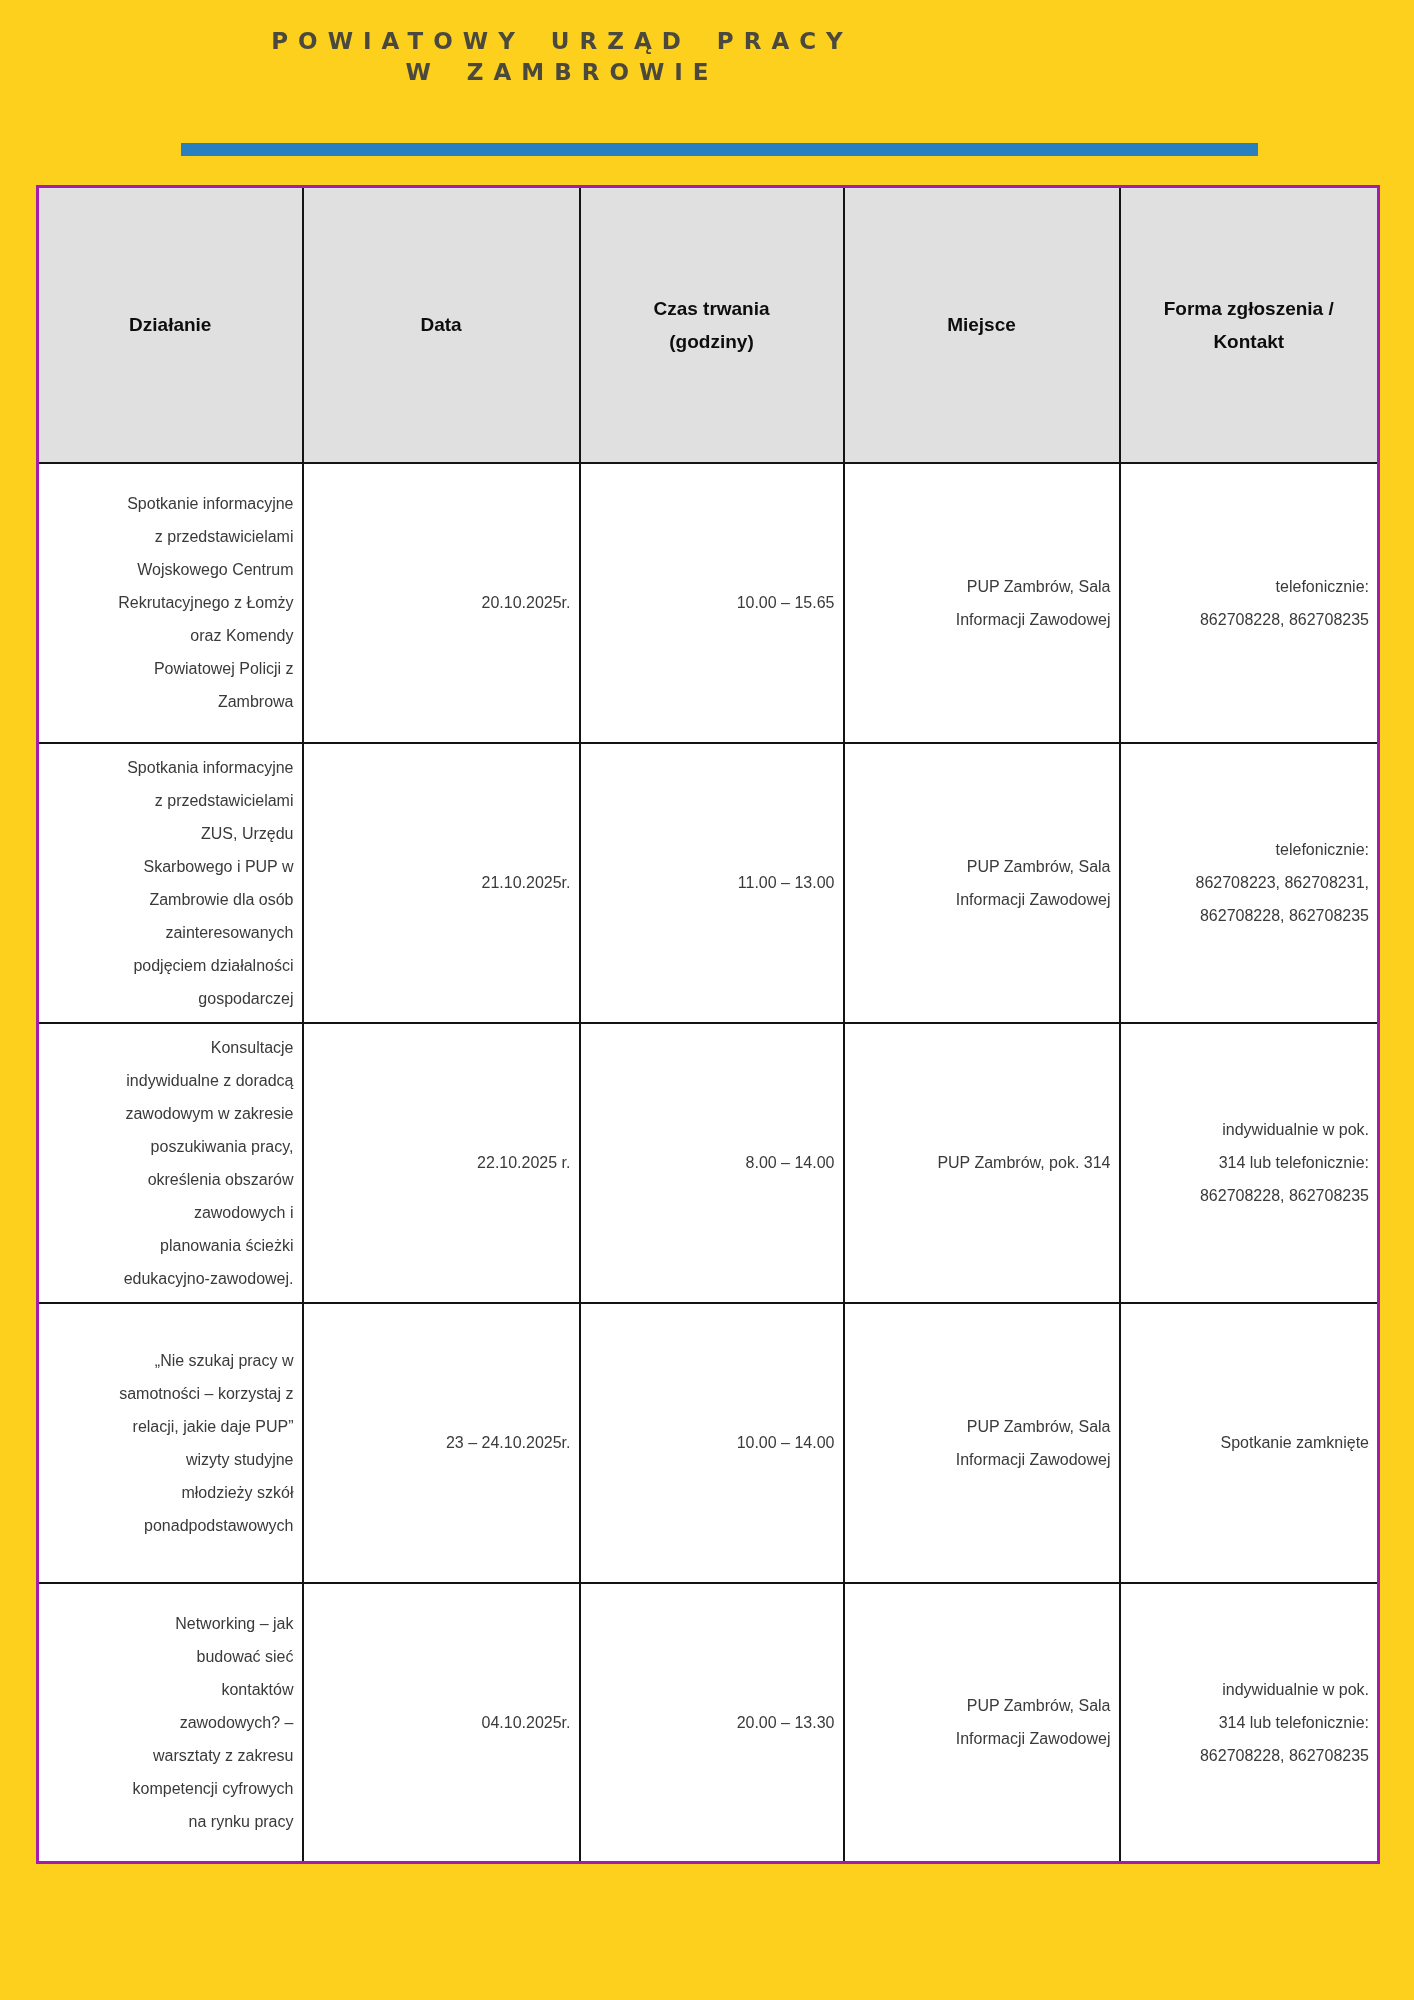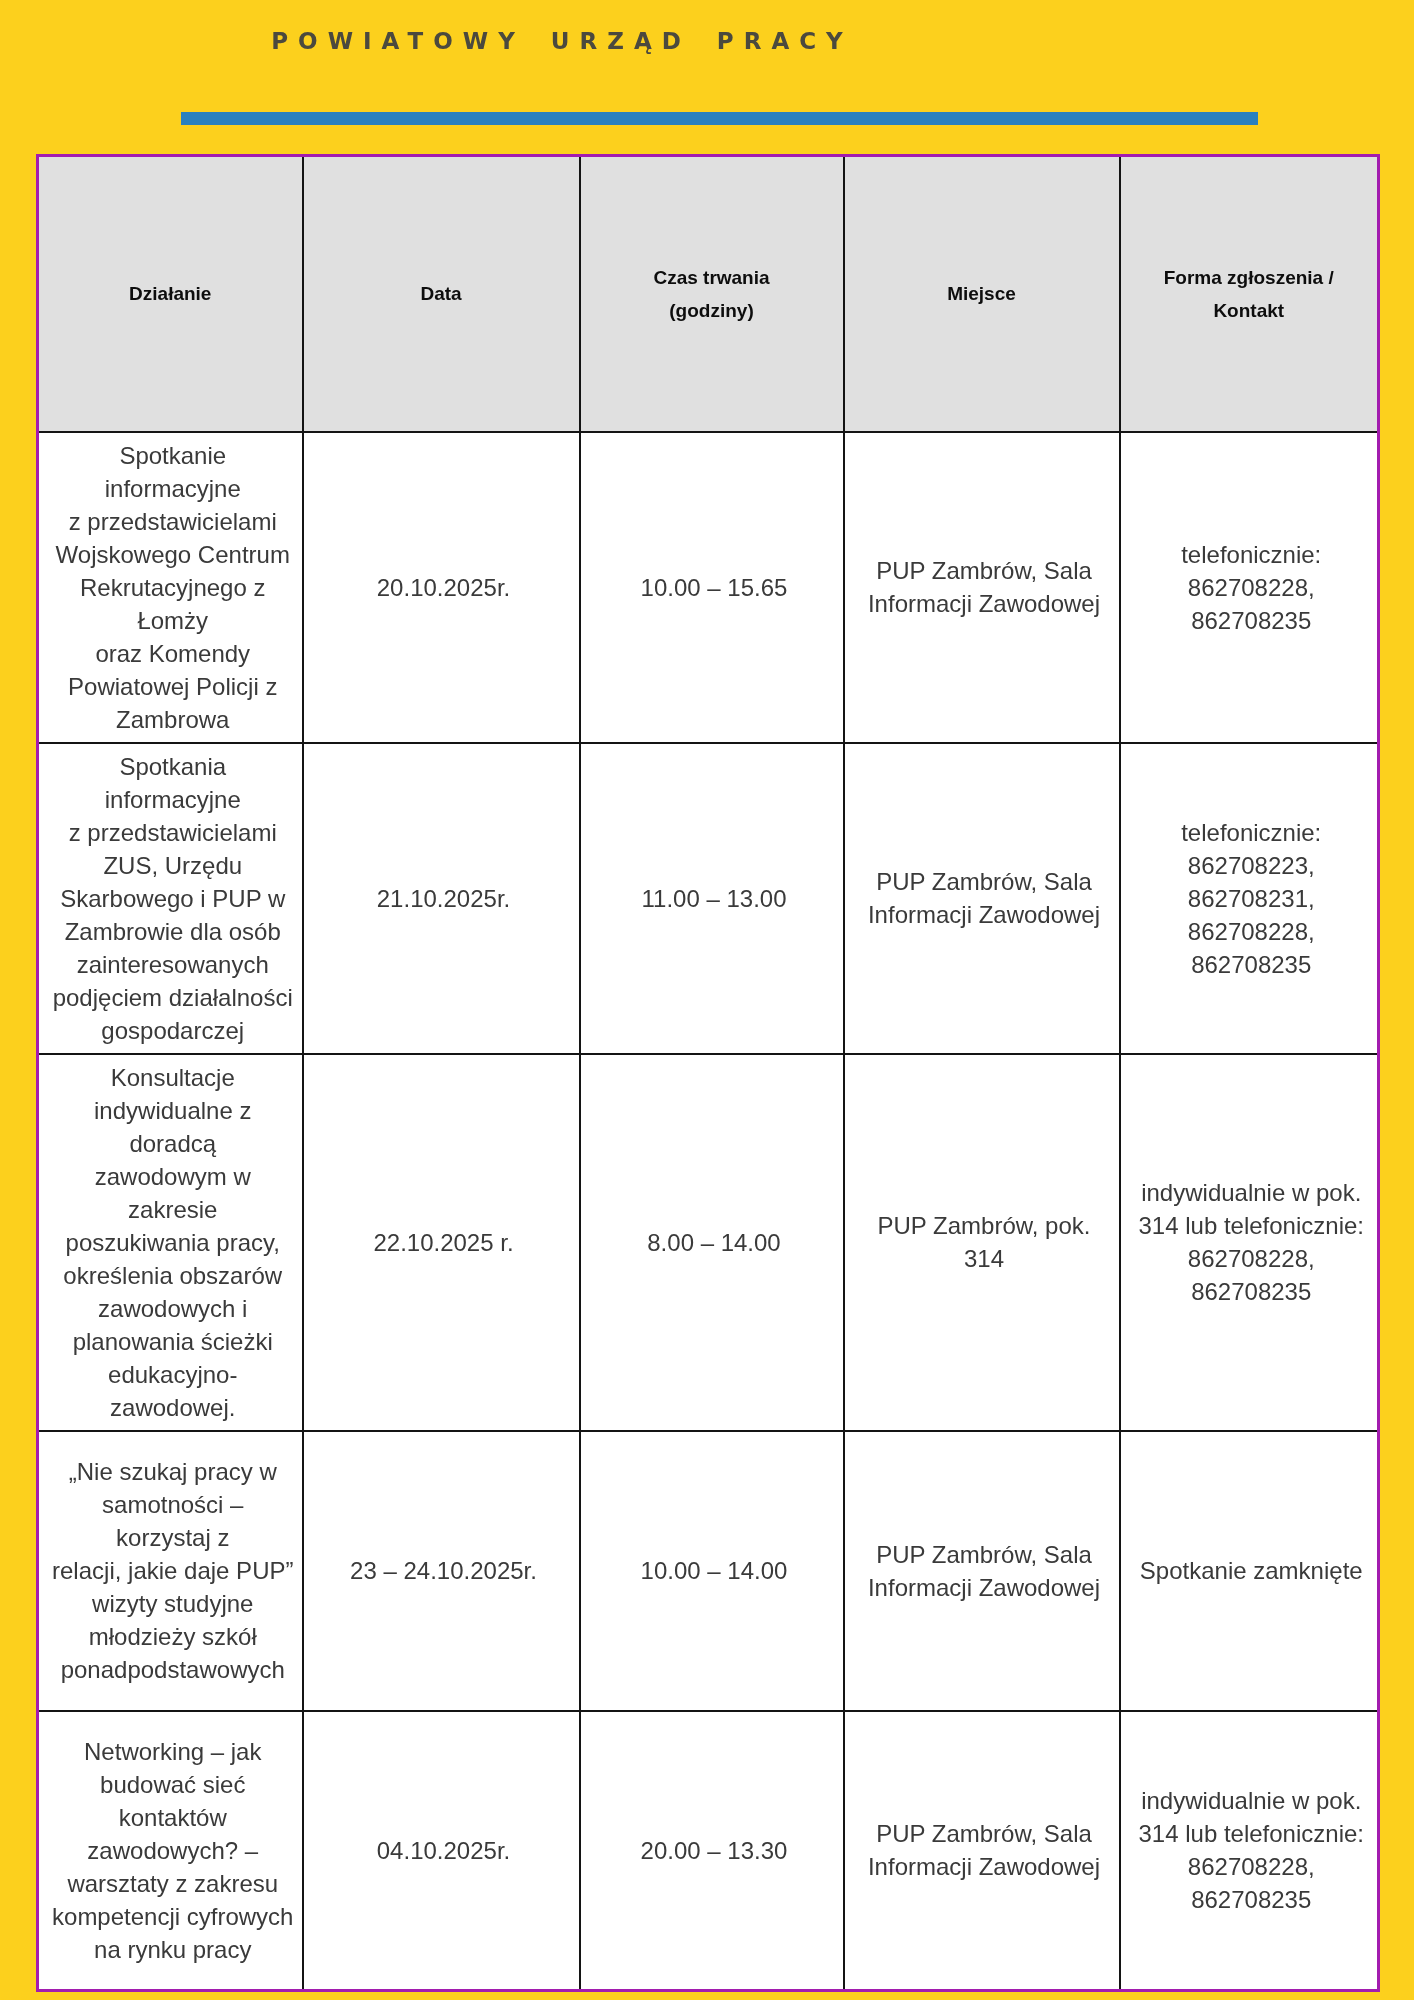--- a/index.html
+++ b/index.html
@@ -45,31 +45,32 @@
     color: #0D0D0D;
     font-size: 19px;
     line-height: 33px;
     font-weight: 700;
     text-align: center;
     padding: 4px 8px;
   }
   td {
     background: #FFFFFF;
     color: #3A3A3A;
-    font-size: 24px;
+    font-size: 16px;
     line-height: 33px;
-    text-align: center;
+    text-align: right;
     padding: 6px 8px 6px 13px;
   }
 </style>
 </head>
 <body>
 
 <header class="letterhead">
   <div class="t-lg">POWIATOWY URZĄD PRACY</div>
+  <div class="t-lg">W ZAMBROWIE</div>
 </header>
 
 <div class="accent-bar" style="background:#2A80BE;"></div>
 
 <table class="schedule">
   <colgroup>
     <col style="width:265px">
     <col style="width:277px">
     <col style="width:264px">
     <col style="width:276px">

